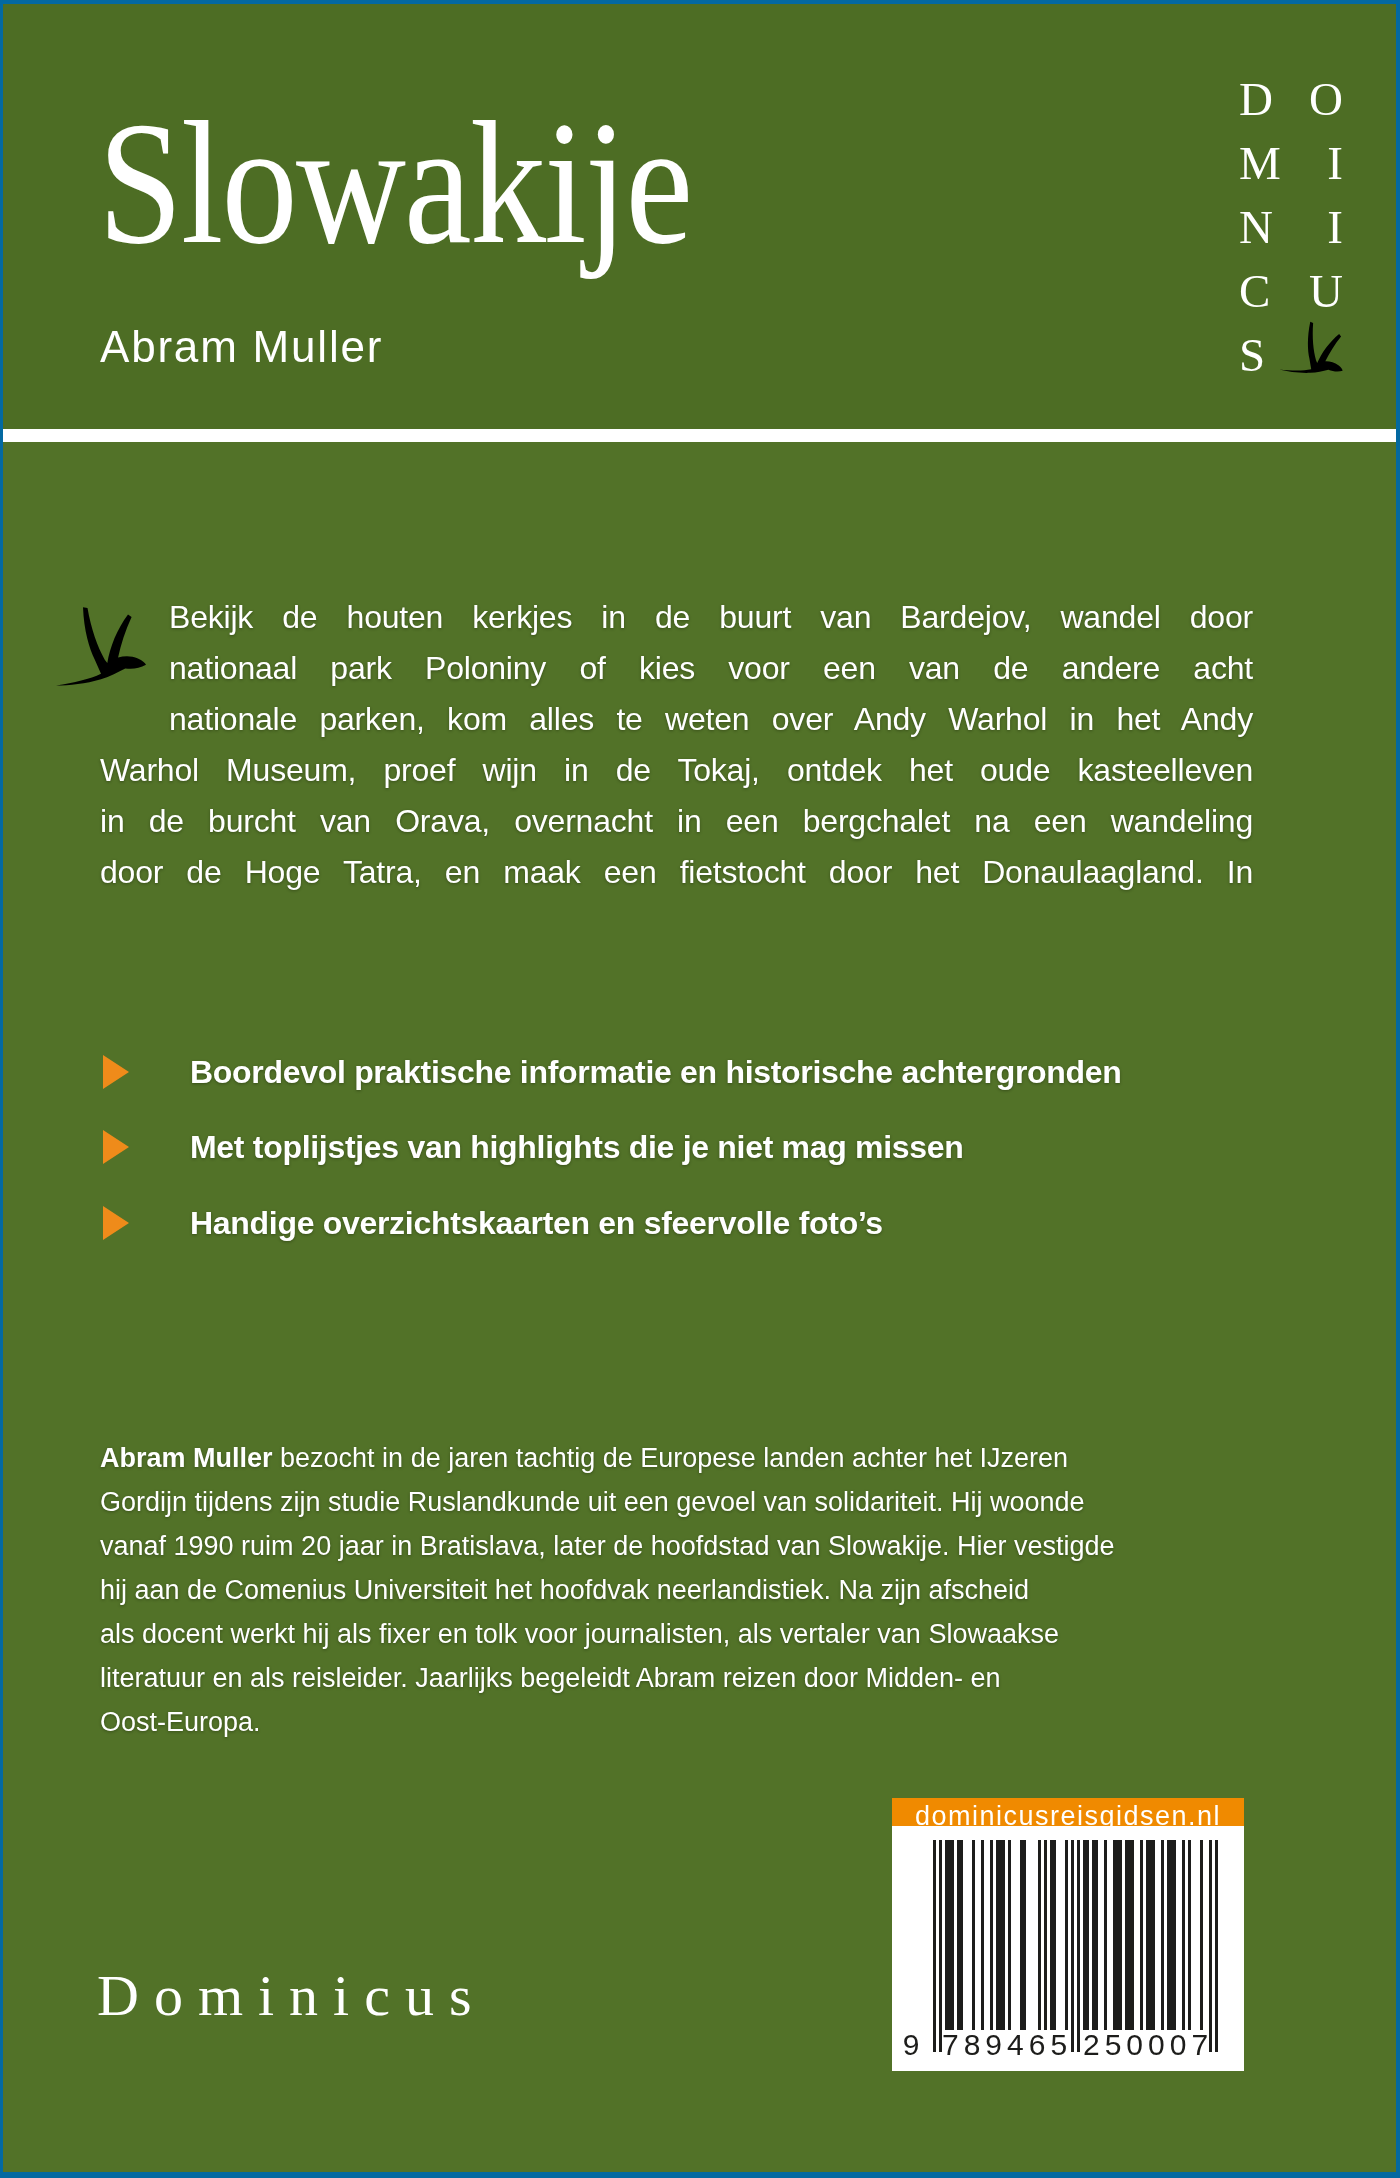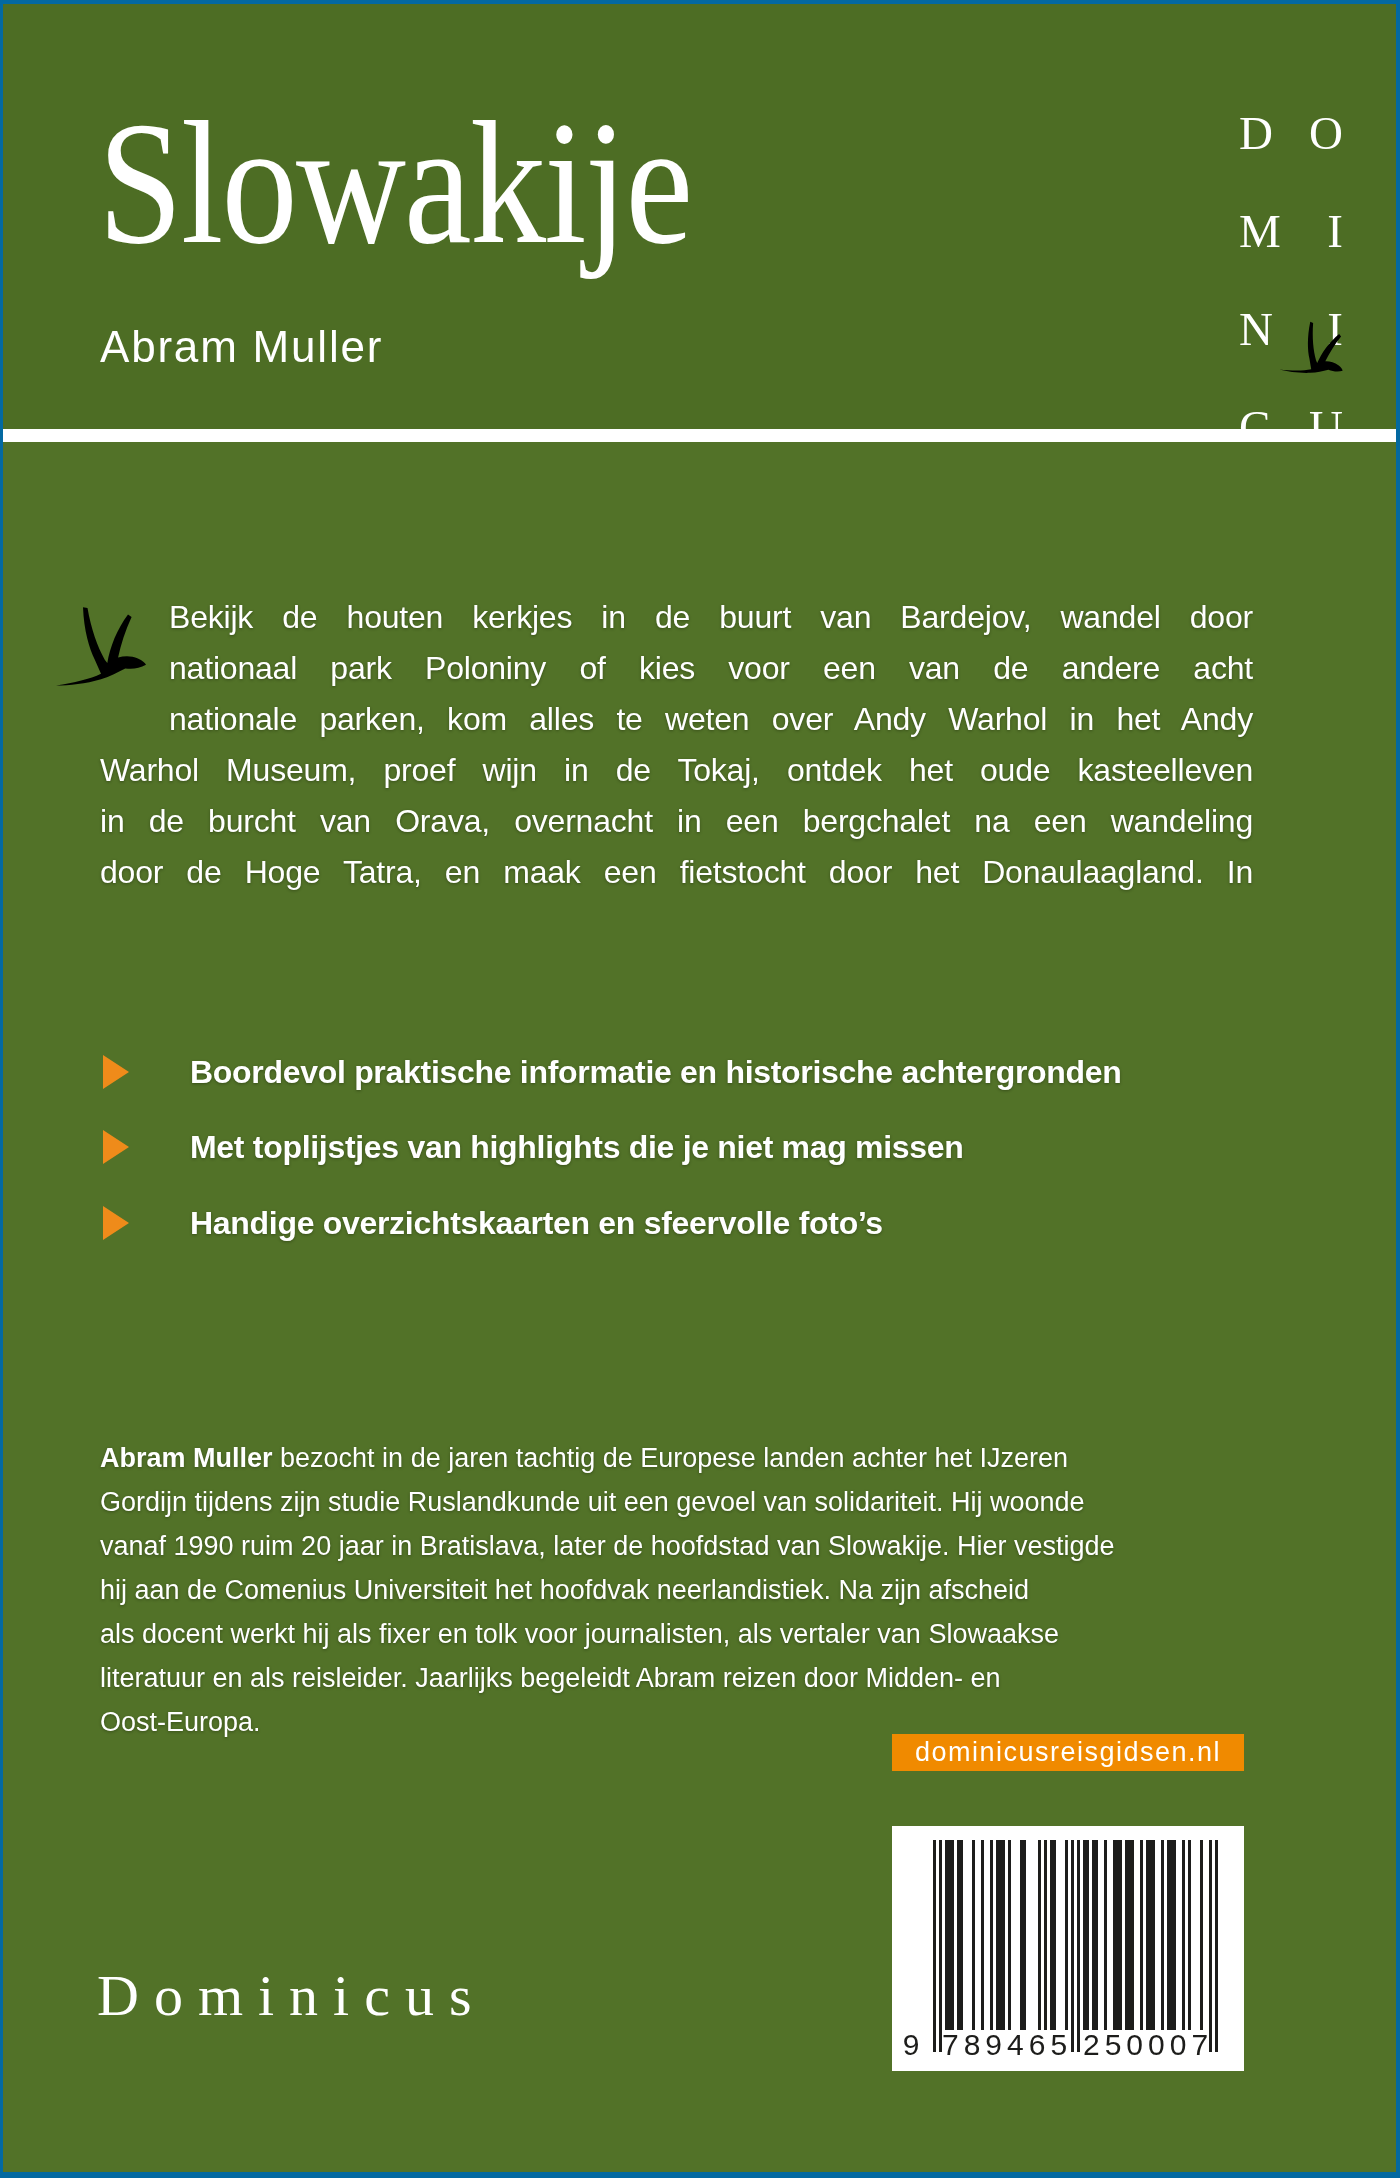--- a/index.html
+++ b/index.html
@@ -23,21 +23,21 @@
     font-family:"Liberation Serif",serif;font-weight:400;
     font-size:175px;line-height:1;letter-spacing:-2px;
     transform:scaleX(0.87);transform-origin:left top;white-space:nowrap;
   }
   .book-author{
     position:absolute;left:97px;top:321px;color:#fff;
     font-size:44px;line-height:1;letter-spacing:1.8px;white-space:nowrap;
   }
   .logo{position:absolute;left:1236px;top:63px;width:104px;color:#fff;
     font-family:"Liberation Serif",serif;font-size:47px;line-height:64px;}
-  .logo-row{height:64px;text-align:justify;text-align-last:justify;margin-top:34px;}
+  .logo-row{height:64px;text-align:justify;text-align-last:justify;}
   .logo-bird{position:absolute;left:46px;top:241px;width:62px;height:84px;transform:rotate(14deg);}
   .logo-bird svg{width:100%;height:100%;}
   
   .stripe{position:absolute;left:3px;right:4px;top:429px;height:13px;background:var(--paper-white);}
   
   .section-body{position:absolute;left:3px;right:4px;top:442px;bottom:6px;background:var(--green-body);color:#fff;}
   .body-text-shadow{text-shadow:0 1px 3px rgba(25,35,8,0.45);}
   .swallow{position:absolute;left:53px;top:152px;width:90px;height:102px;}
   .swallow svg{width:100%;height:100%;}
   .intro{position:absolute;left:97px;top:150px;width:1153px;font-size:32px;letter-spacing:-0.2px;}
@@ -49,21 +49,21 @@
     width:0;height:0;flex:0 0 auto;
     border-left:26px solid var(--orange);
     border-top:17px solid transparent;
     border-bottom:17px solid transparent;
   }
   .bullet-row .bl{margin-left:61px;font-size:32px;font-weight:bold;letter-spacing:-0.3px;white-space:nowrap;}
   .bio{position:absolute;left:97px;top:994px;width:1200px;font-size:27px;line-height:44px;}
   .bio .bname{font-weight:bold;}
   
   .site-banner{
-    position:absolute;left:889px;top:1292px;width:352px;height:37px;
+    position:absolute;left:889px;top:1356px;width:352px;height:37px;
     background:var(--banner-orange);display:flex;align-items:center;justify-content:center;
   }
   .site-banner span{color:#fff;font-size:27px;letter-spacing:1.5px;white-space:nowrap;}
   .barcode-panel{position:absolute;left:889px;top:1384px;width:352px;height:245px;background:var(--paper-white);}
   .bars{position:absolute;left:41px;top:14px;display:flex;align-items:flex-start;}
   .bars .module{width:3px;height:190px;}
   .bars .module.bar{background:var(--barcode-ink);}
   .bars .module.guard{height:212px;}
   .isbn-digit,.isbn-group{
     position:absolute;top:202px;color:var(--barcode-ink);

